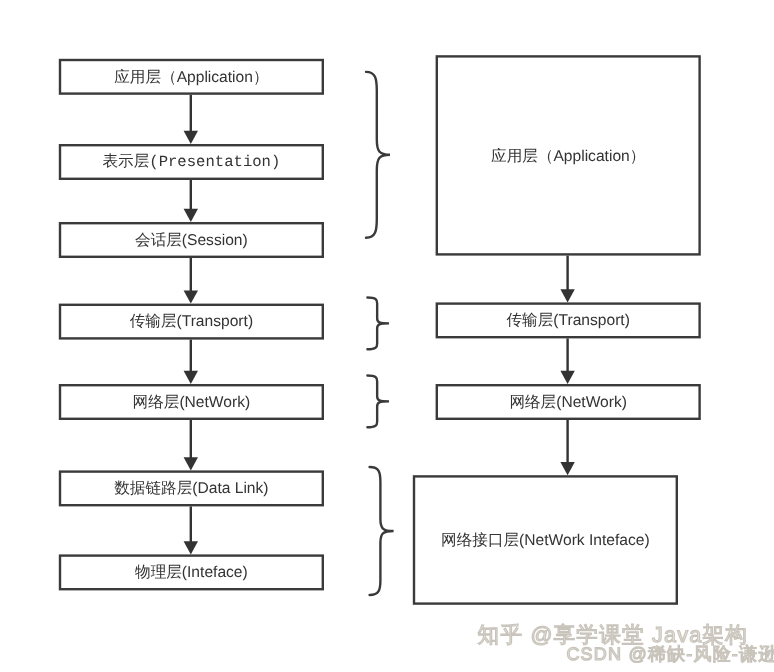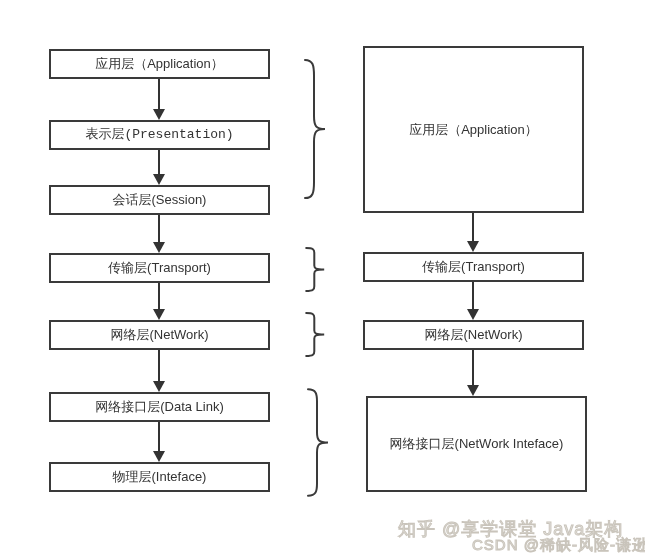--- a/index.html
+++ b/index.html
@@ -69,21 +69,21 @@
 </head>
 <body>
 
 <div class="canvas">
 
   <div class="box small" style="left:49px; top:49px;">应用层（Application）</div>
   <div class="box small" style="left:49px; top:120px;font-family:Liberation Mono, monospace;">表示层(Presentation)</div>
   <div class="box small" style="left:49px; top:185px;">会话层(Session)</div>
   <div class="box small" style="left:49px; top:253px;">传输层(Transport)</div>
   <div class="box small" style="left:49px; top:320px;">网络层(NetWork)</div>
-  <div class="box small" style="left:49px; top:392px;">网络接口层(Data Link)</div>
+  <div class="box small" style="left:49px; top:392px;">数据链路层(Data Link)</div>
   <div class="box small" style="left:49px; top:462px;">物理层(Inteface)</div>
 
   <div class="arrow" style="left:152px; top:79px;  height:41px;">
       <span class="shaft"></span>
       <span class="head"></span>
     </div>
   <div class="arrow" style="left:152px; top:150px; height:35px;">
       <span class="shaft"></span>
       <span class="head"></span>
     </div>
@@ -113,21 +113,21 @@
   <svg class="brace" style="left:299px; top:312px;" width="27" height="45" viewBox="0 0 30 100" preserveAspectRatio="none">
     <path vector-effect="non-scaling-stroke" d="M 8 2 C 16 2 17 6 17 13 L 17 41 C 17 48 19 50 28 50 C 19 50 17 52 17 59 L 17 87 C 17 94 16 98 8 98"></path>
   </svg>
   <svg class="brace" style="left:300px; top:387px;" width="30" height="111" viewBox="0 0 30 100" preserveAspectRatio="none">
     <path vector-effect="non-scaling-stroke" d="M 8 2 C 16 2 17 6 17 13 L 17 41 C 17 48 19 50 28 50 C 19 50 17 52 17 59 L 17 87 C 17 94 16 98 8 98"></path>
   </svg>
 
   <div class="box" style="left:363px; top:46px;  width:221px; height:167px;">应用层（Application）</div>
   <div class="box small" style="left:363px; top:252px;">传输层(Transport)</div>
   <div class="box small" style="left:363px; top:320px;">网络层(NetWork)</div>
-  <div class="box" style="left:366px; top:396px; width:221px; height:96px;">网络接口层(NetWork Inteface)</div>
+  <div class="box" style="left:344px; top:396px; width:221px; height:108px;">网络接口层(NetWork Inteface)</div>
 
   <div class="arrow" style="left:466px; top:213px; height:39px;">
       <span class="shaft"></span>
       <span class="head"></span>
     </div>
   <div class="arrow" style="left:466px; top:282px; height:38px;">
       <span class="shaft"></span>
       <span class="head"></span>
     </div>
   <div class="arrow" style="left:466px; top:350px; height:46px;">

